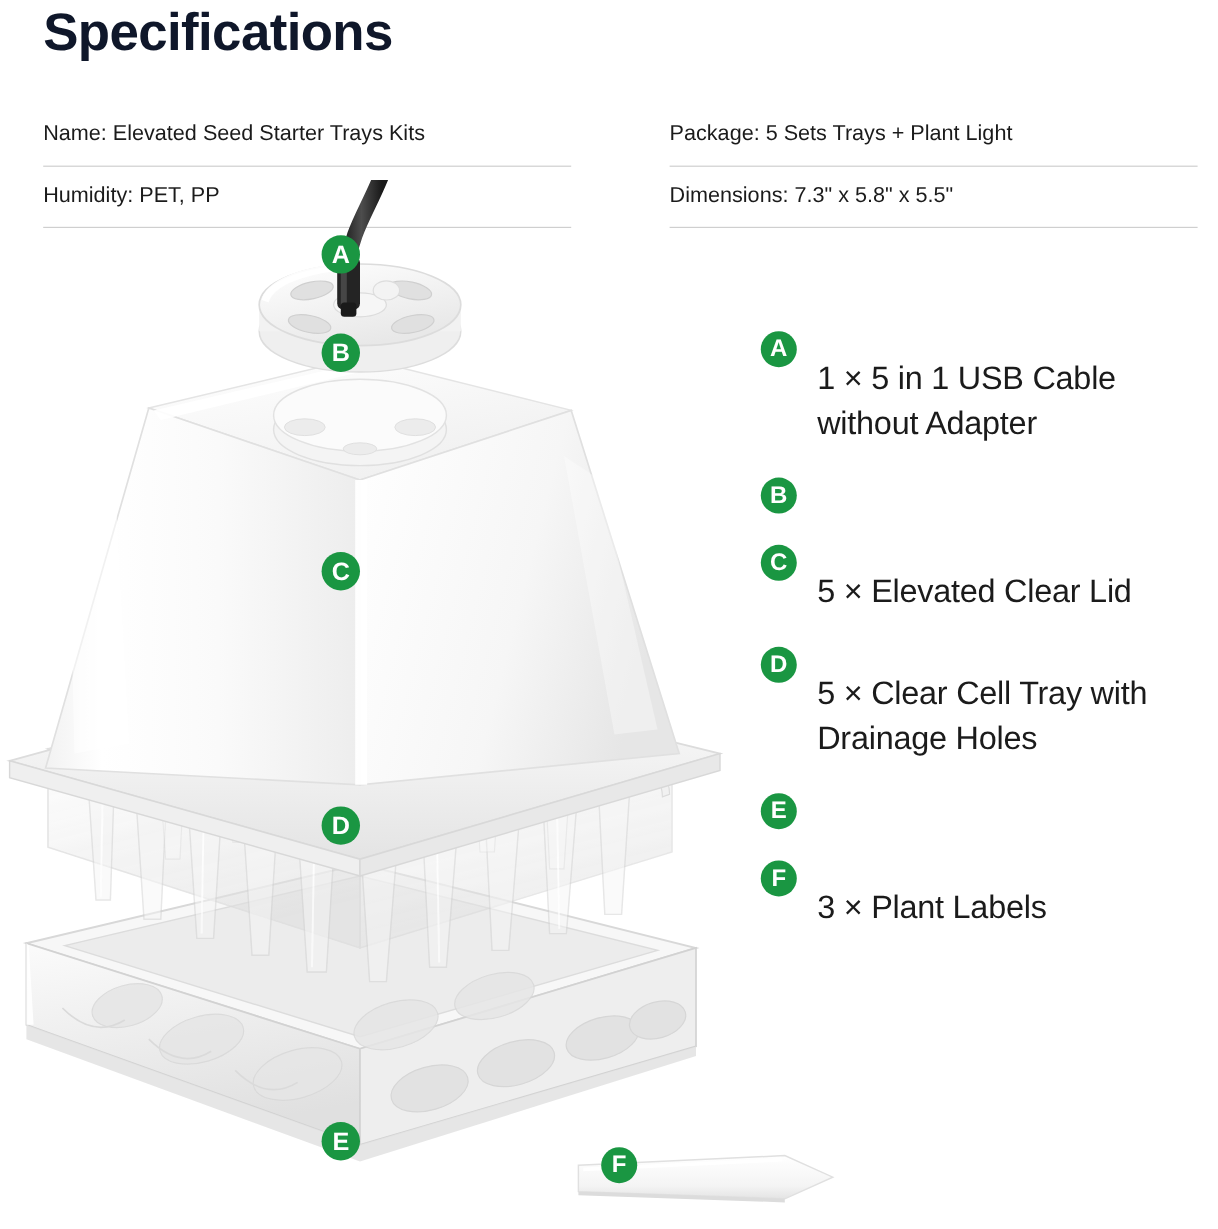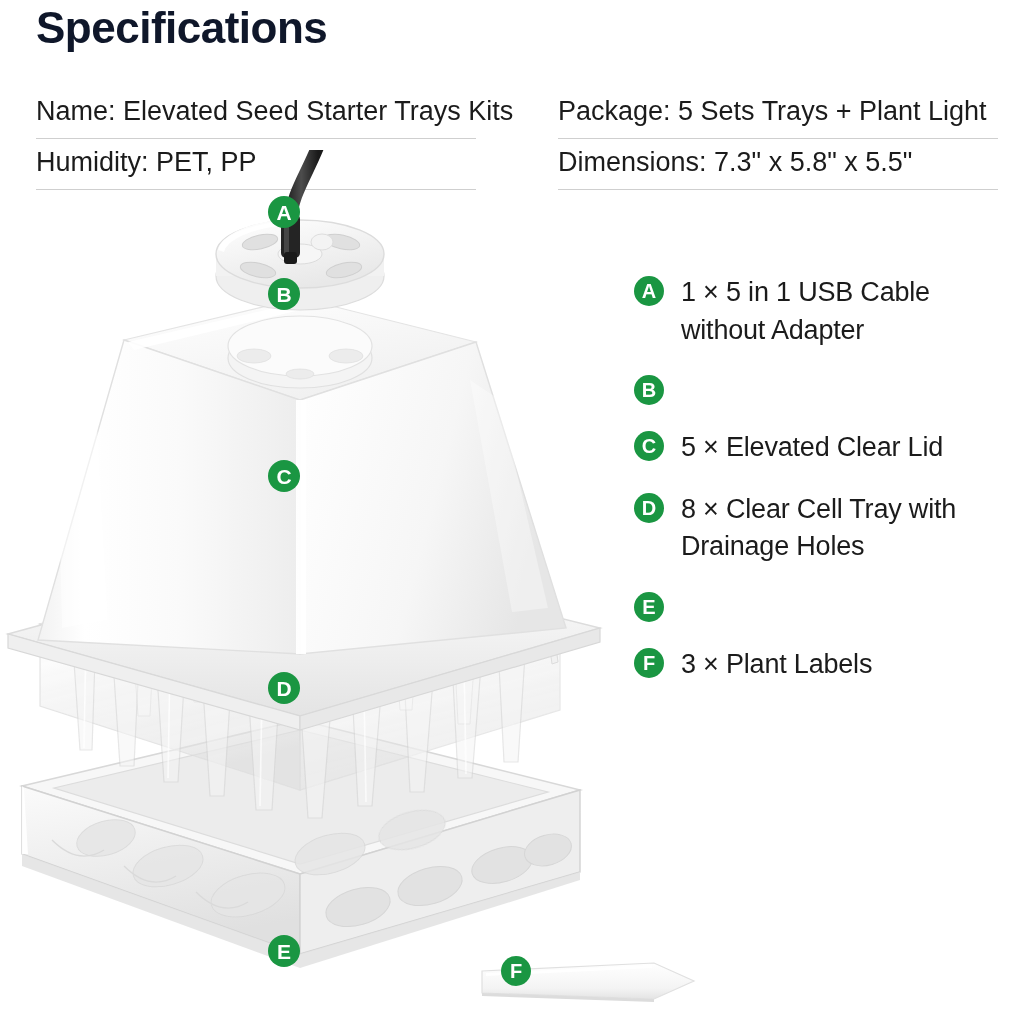--- a/index.html
+++ b/index.html
@@ -36,21 +36,21 @@
   #spec-col-left  { left: 36px;  width: 440px; }
   #spec-col-right { left: 558px; width: 440px; }
 
   .spec-row {
     height: 50px;
     border-bottom: 1.5px solid #cfcfcf;
     display: flex;
     align-items: center;
   }
   .spec-text {
-    font-size: 27px;
+    font-size: 18px;
     color: #1b1b1b;
     white-space: nowrap;
     padding-bottom: 4px;
   }
 
   
   .badge {
     border-radius: 50%;
     background: #1a9642;
     color: #ffffff;
@@ -80,20 +80,21 @@
     font-size: 20px;
     flex: 0 0 30px;
     margin-top: 2px;
   }
   .legend-text {
     margin-left: 17px;
     font-size: 27px;
     line-height: 1.39;
     color: #1b1b1b;
     letter-spacing: -0.2px;
+    margin-top: 23px;
   }
 
   
   #illustration {
     position: absolute;
     left: 0;
     top: 150px;
     width: 630px;
     height: 874px;
   }
@@ -372,21 +373,21 @@
   </div>
   <div class="legend-item">
     <div class="badge legend-badge">B</div>
   </div>
   <div class="legend-item">
     <div class="badge legend-badge">C</div>
     <div class="legend-text">5  × Elevated Clear Lid</div>
   </div>
   <div class="legend-item">
     <div class="badge legend-badge">D</div>
-    <div class="legend-text">8  × Clear Cell Tray with Drainage Holes</div>
+    <div class="legend-text">5  × Clear Cell Tray with Drainage Holes</div>
   </div>
   <div class="legend-item">
     <div class="badge legend-badge">E</div>
   </div>
   <div class="legend-item">
     <div class="badge legend-badge">F</div>
     <div class="legend-text">3  × Plant Labels</div>
   </div>
 </div>
 

